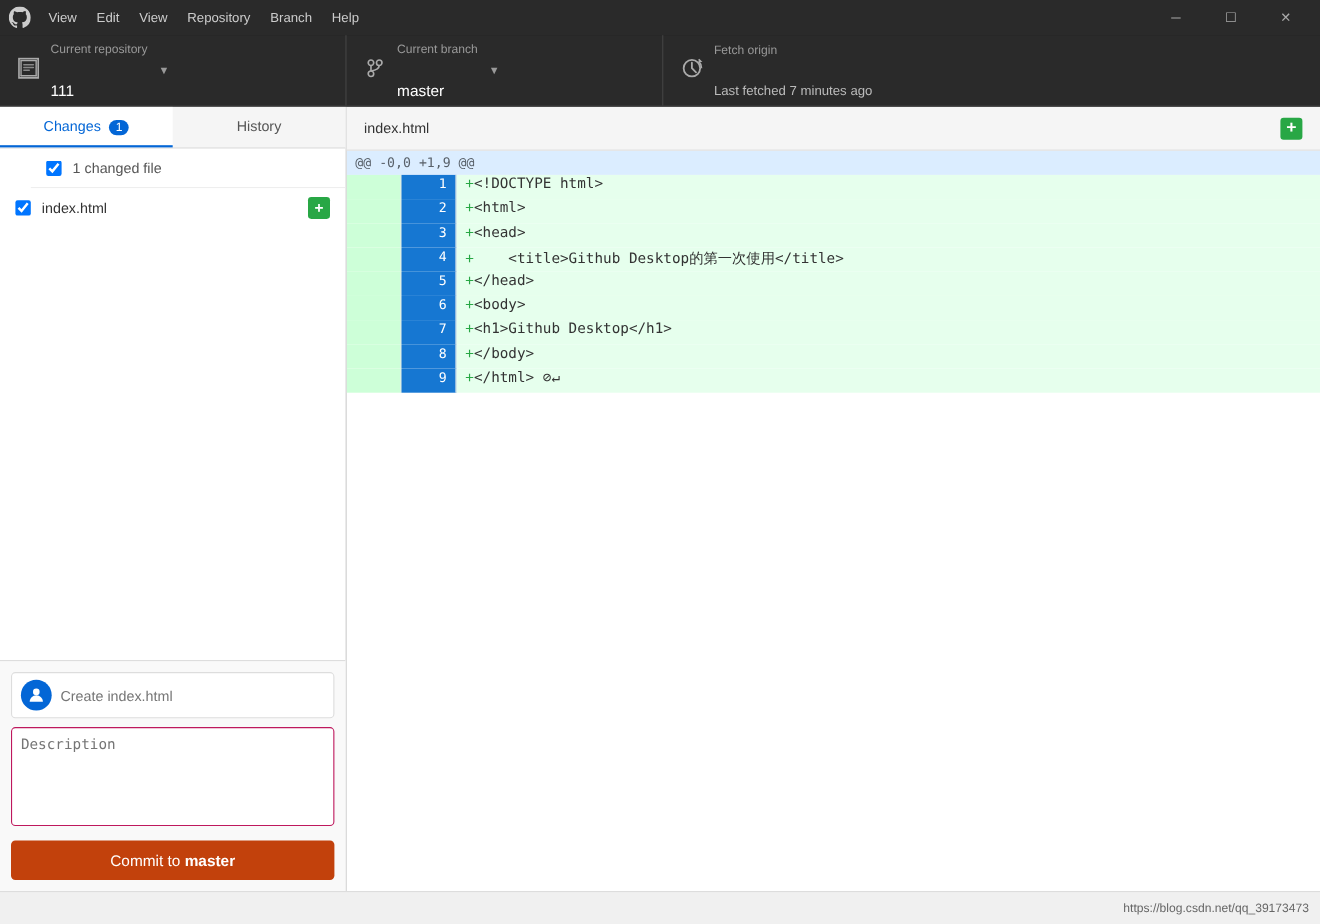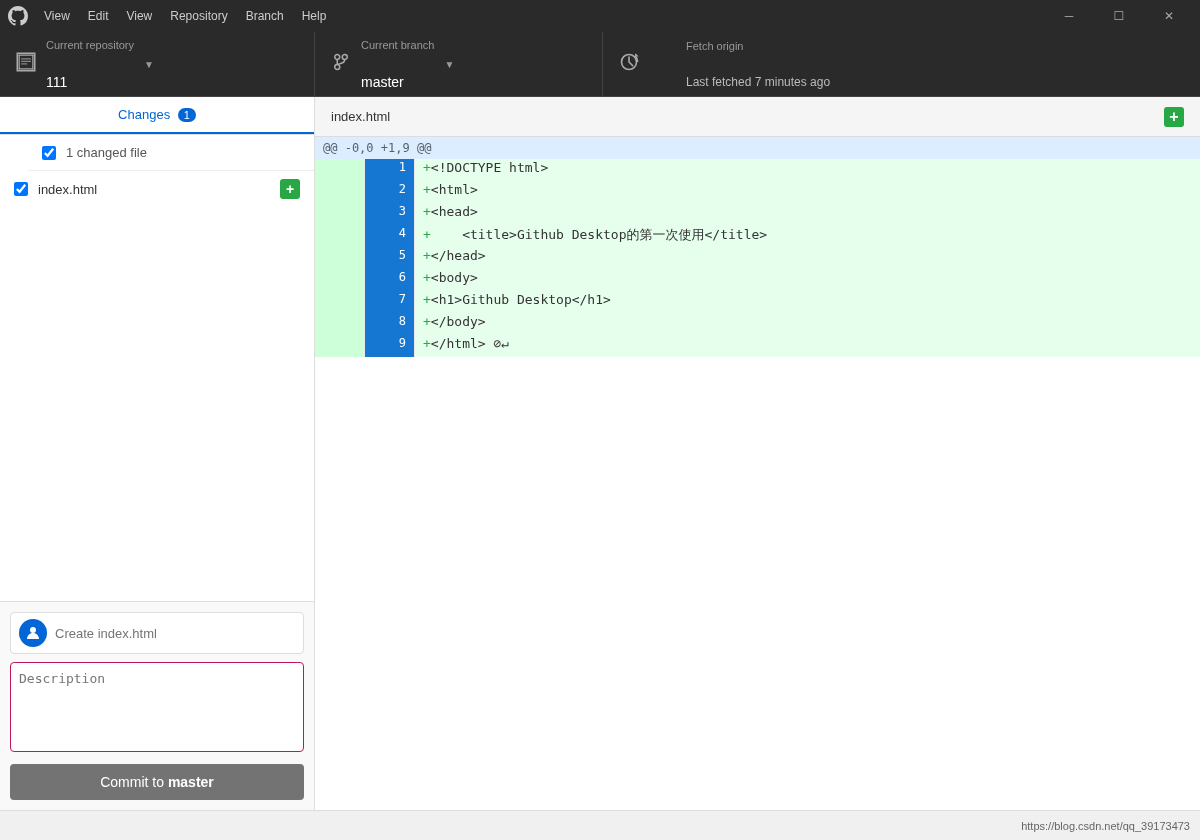--- a/index.html
+++ b/index.html
@@ -99,21 +99,20 @@
     .toolbar-section-repo {
       width: 315px;
     }
     .toolbar-section-branch {
       width: 288px;
       align-items: center;
     }
     .toolbar-section-fetch {
       flex: 1;
       border-right: none;
-      gap: 37px;
     }
 
     
     .main {
       display: flex;
       flex: 1;
       overflow: hidden;
     }
 
     
@@ -245,21 +244,21 @@
       padding: 8px;
       font-size: 13px;
       color: #999;
       resize: none;
       margin-bottom: 8px;
       background: #fff;
       outline: none;
     }
     .commit-button {
       width: 100%;
-      background: #737373;
+      background: #c2410c;
       color: white;
       border: none;
       border-radius: 4px;
       padding: 10px;
       font-size: 14px;
       cursor: pointer;
       font-weight: 500;
     }
     .commit-button strong {
       font-weight: bold;
@@ -447,20 +446,23 @@
 </div>
 
 <div class="main">
 
   <div class="sidebar">
 
     <div class="sidebar-tabs">
       <div class="sidebar-tab active">
         <span>Changes</span>
         <span class="badge">1</span>
+      </div>
+      <div class="sidebar-tab">
+        <span>History</span>
       </div>
     </div>
 
     <div class="changed-files-header">
       <input type="checkbox" checked="" style="">
       <span>1 changed file</span>
     </div>
 
     <div class="file-list">
       <div class="file-item">

